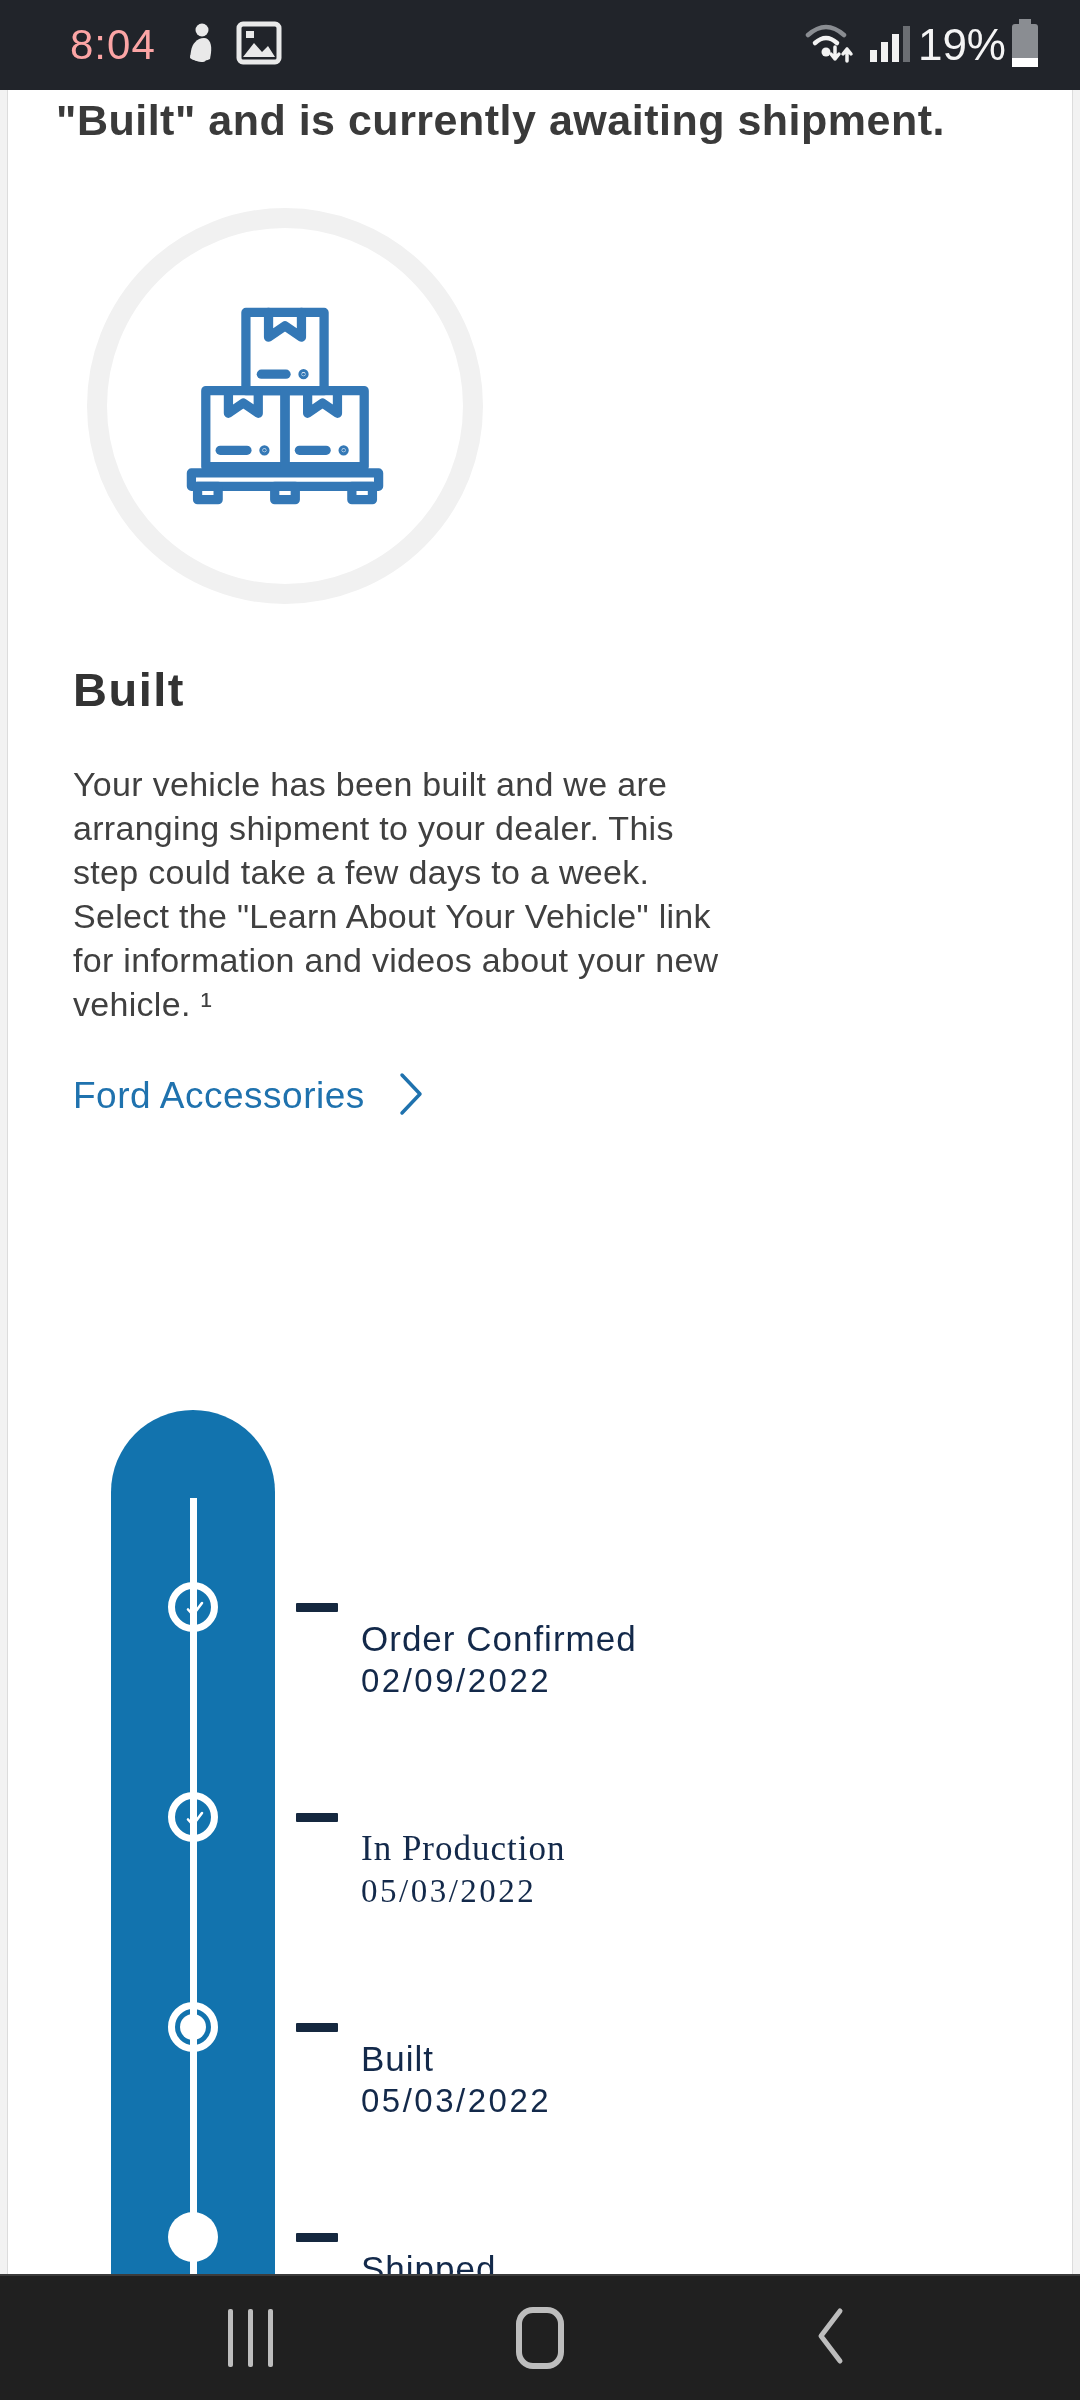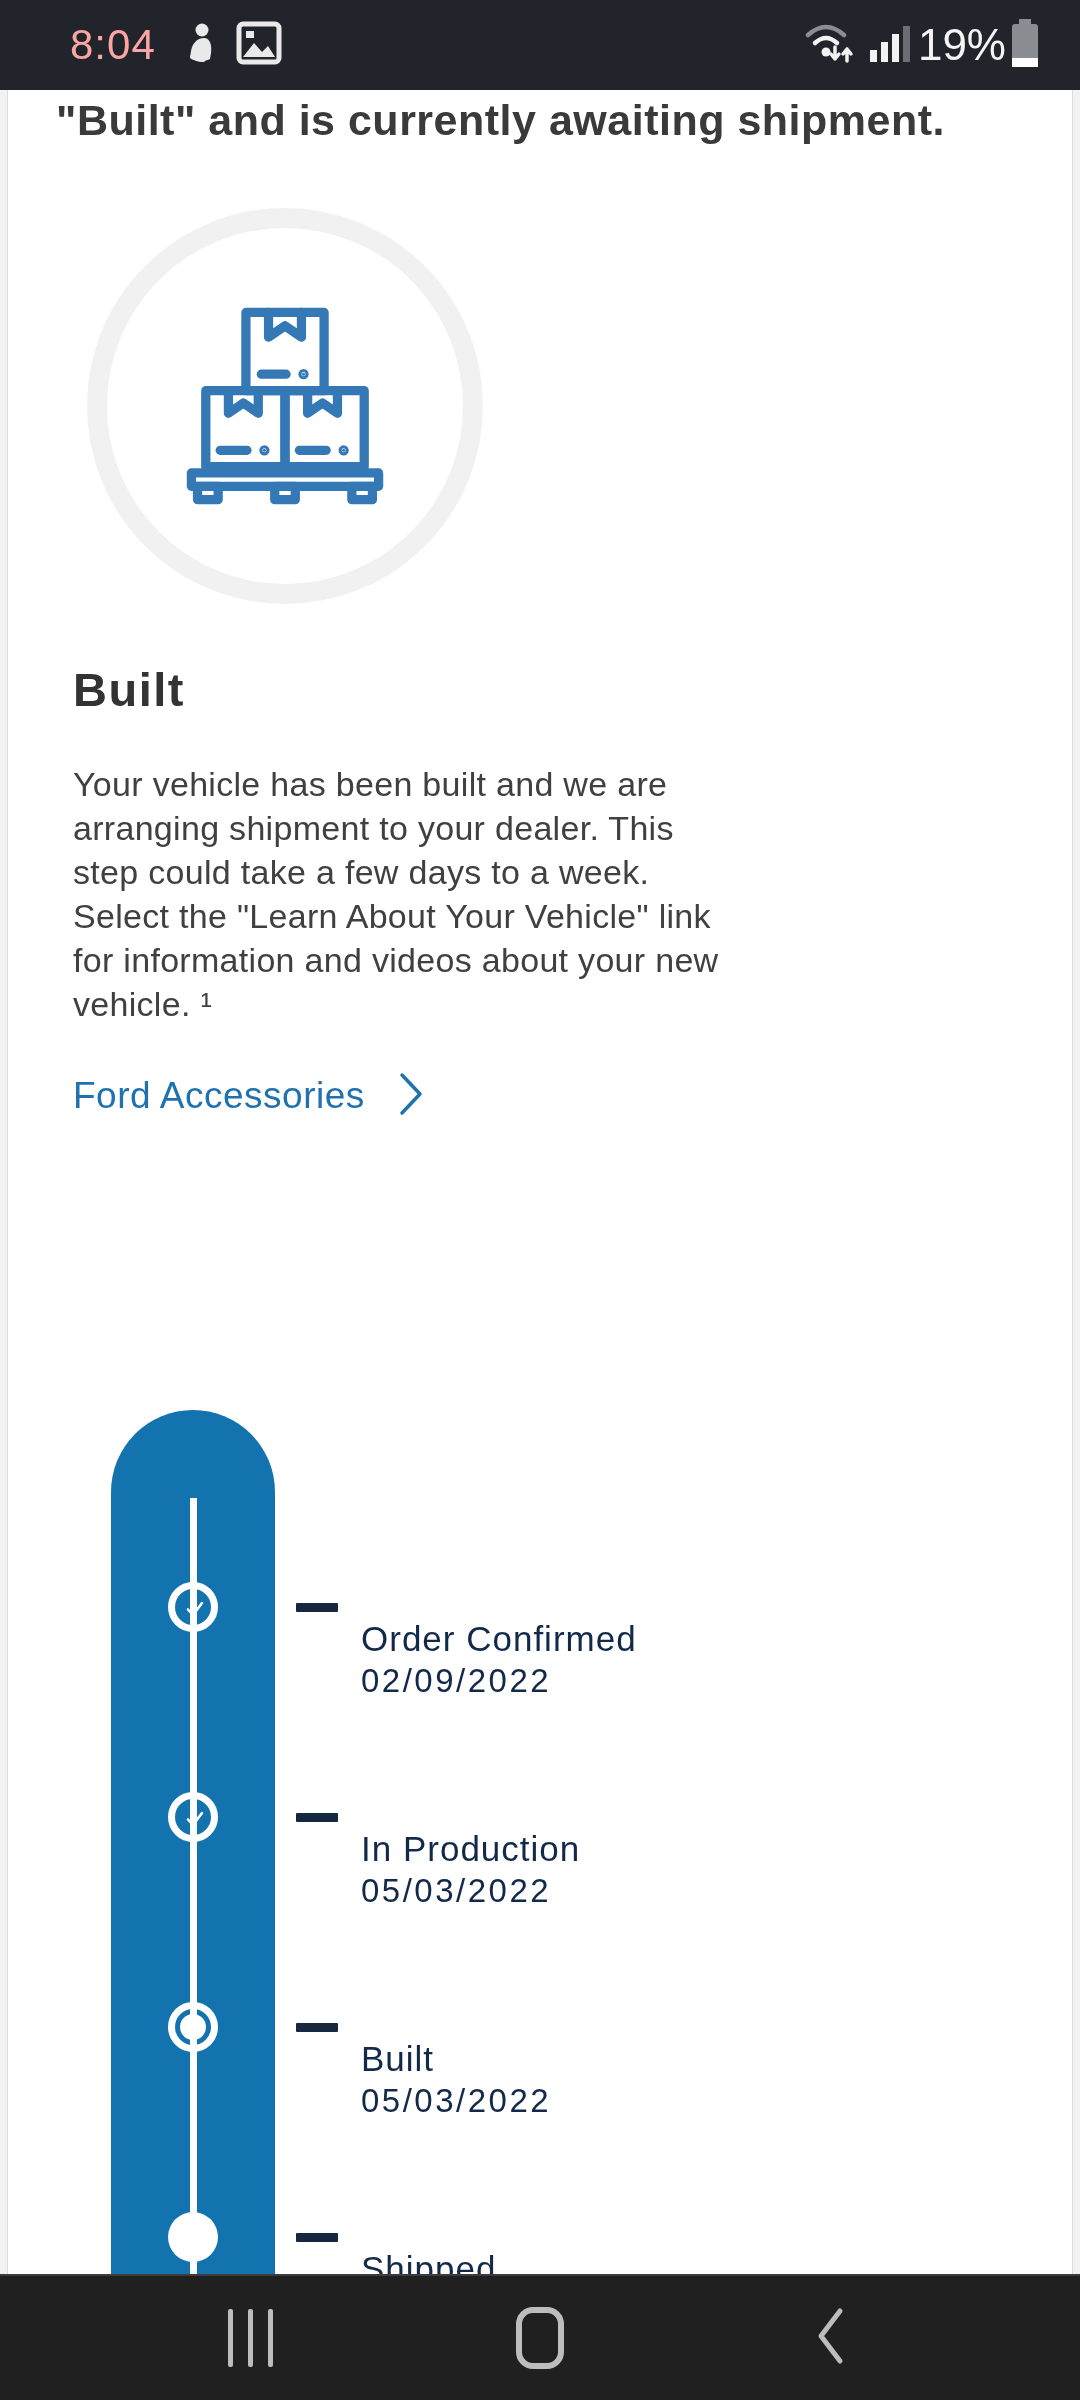--- a/index.html
+++ b/index.html
@@ -200,21 +200,21 @@
     <div class="tl-dot complete">
       <svg width="30" height="30" viewBox="0 0 30 30">
         <path d="M8 15.5 L13 21 L22 9" fill="none" stroke="#fff" stroke-width="2.6" stroke-linecap="round" stroke-linejoin="round"></path>
       </svg>
     </div>
     <div class="tl-dash"></div>
     <div class="tl-label">Order Confirmed</div>
     <div class="tl-date">02/09/2022</div>
   </div>
 
-  <div class="tl-row" style="top:1702px;">
+  <div class="tl-row" style="top:1702px;font-family:Liberation Serif, serif;">
     <div class="tl-dot complete">
       <svg width="30" height="30" viewBox="0 0 30 30">
         <path d="M8 15.5 L13 21 L22 9" fill="none" stroke="#fff" stroke-width="2.6" stroke-linecap="round" stroke-linejoin="round"></path>
       </svg>
     </div>
     <div class="tl-dash"></div>
     <div class="tl-label">In Production</div>
     <div class="tl-date">05/03/2022</div>
   </div>
 

